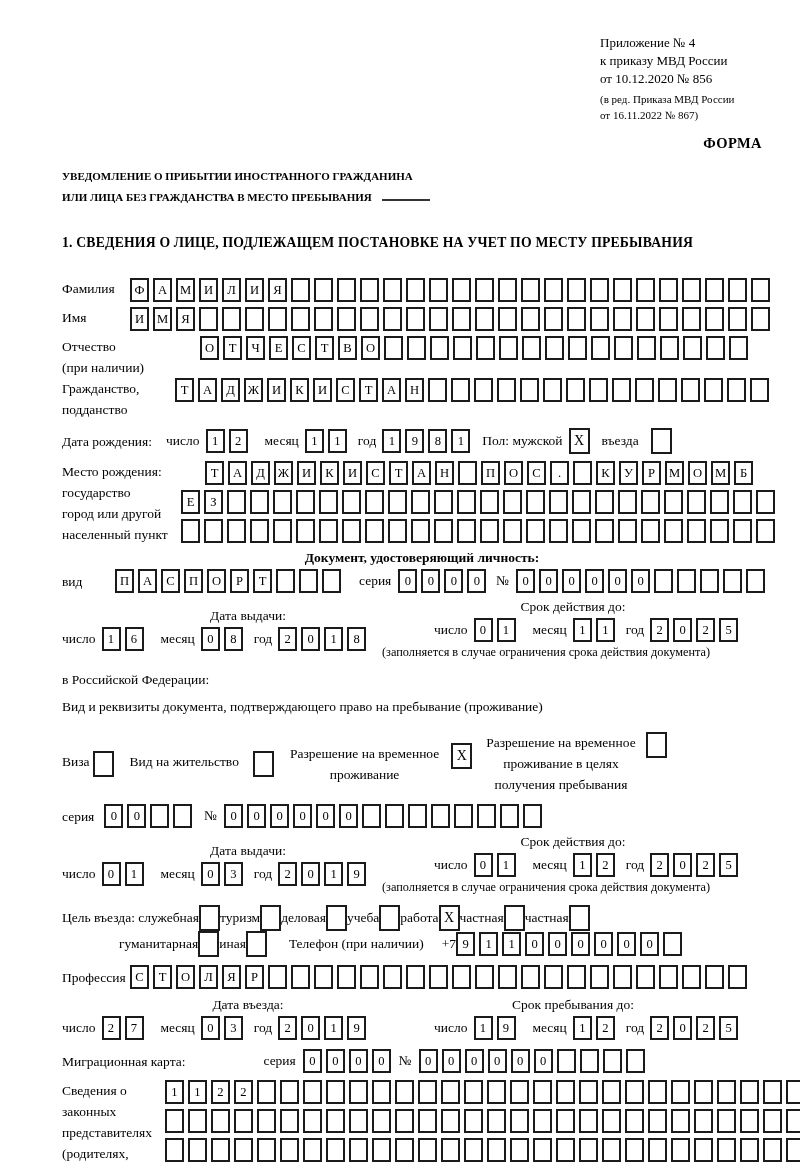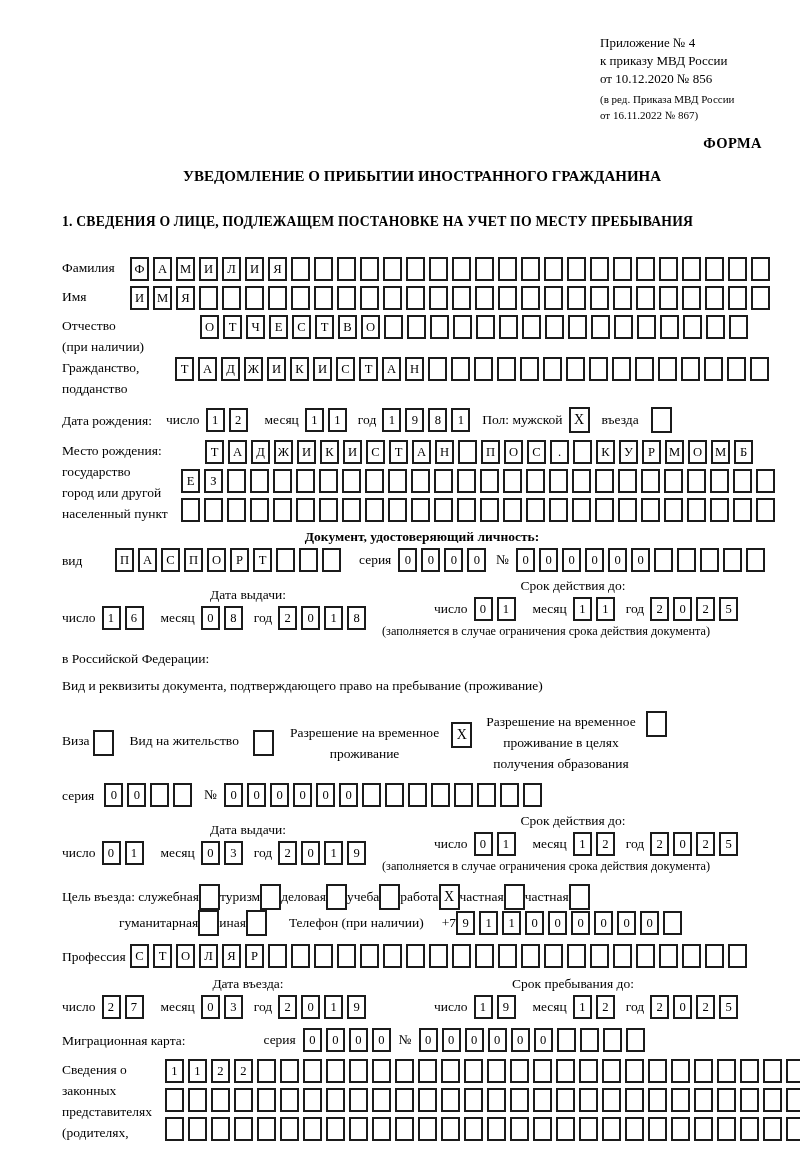--- a/index.html
+++ b/index.html
@@ -2,21 +2,21 @@
 <html><head>
 <meta charset="utf-8">
 <style>
   *{box-sizing:border-box}
   html,body{margin:0;padding:0;background:#fff}
   body{width:800px;height:1163px;font-family:"Liberation Serif",serif;color:#000;overflow:hidden}
   .page{padding:34px 18px 0 62px;position:relative}
   .hdr-right{margin-left:auto;width:182px;font-size:13px;line-height:18px}
   .hdr-right .small{font-size:11px;line-height:16px;margin-top:3px}
   .forma{text-align:right;padding-right:20px;font-weight:bold;font-size:14.5px;margin-top:12px;letter-spacing:.4px}
-  .title{text-align:center;font-weight:bold;font-size:15px;line-height:21px;margin-top:14px}
+  .title{text-align:left;font-weight:bold;font-size:11px;line-height:21px;margin-top:14px}
   .blank{display:inline-block;width:48px;border-bottom:2px solid #333;height:13px;margin-left:10px}
   .sec1{font-weight:bold;font-size:13.7px;margin-top:27px;letter-spacing:.2px}
   .frow{display:flex;align-items:flex-start;margin-top:5px}
   .ai-c{align-items:center}
   .lbl{font-size:13.5px;line-height:21px;flex:none}
   .w68{width:68px}.w138{width:138px}.w113{width:113px}.w119{width:119px}.w103{width:103px}.w53{width:53px}
   .cells{display:inline-flex;flex:none}
   .cell{display:inline-flex;flex:none;align-items:center;justify-content:center;width:19px;height:24px;
         border:2px solid #1b1b1b;margin-right:4px;font-size:12.6px;background:#fff}
   .cb{display:inline-flex;flex:none;align-items:center;justify-content:center;width:21px;height:26px;
@@ -55,20 +55,23 @@
     <div class="small">
         <div>(в ред. Приказа МВД России</div>
         <div>от 16.11.2022 № 867)</div>
       </div>
   </div>
 
   <div class="forma">ФОРМА</div>
 
   <div class="title">
     <div>УВЕДОМЛЕНИЕ О ПРИБЫТИИ ИНОСТРАННОГО ГРАЖДАНИНА</div>
+    <div>
+      <span>ИЛИ ЛИЦА БЕЗ ГРАЖДАНСТВА В МЕСТО ПРЕБЫВАНИЯ</span><span class="blank"></span>
+    </div>
   </div>
 
   <div class="sec1">1. СВЕДЕНИЯ О ЛИЦЕ, ПОДЛЕЖАЩЕМ ПОСТАНОВКЕ НА УЧЕТ ПО МЕСТУ ПРЕБЫВАНИЯ</div>
 
   <div class="frow mt8" style="margin-top:27px">
     <span class="lbl w68">Фамилия</span>
     <span class="cells">
         <span class="cell">Ф</span>
         <span class="cell">А</span>
         <span class="cell">М</span>
@@ -425,21 +428,21 @@
       <span class="opt-label">
           <div>Разрешение на временное</div>
           <div>проживание</div>
         </span>
       <span class="cb" style="margin-left:12px">X</span>
     </div>
     <div class="opt" style="margin-left:14px">
       <span class="opt-label">
           <div>Разрешение на временное</div>
           <div>проживание в целях</div>
-          <div>получения образования</div>
+          <div>получения пребывания</div>
         </span>
       <span class="cb" style="margin-left:10px"></span>
     </div>
   </div>
 
   <div class="frow ai-c" style="margin-top:9px">
     <span class="lbl" style="margin-right:10px">серия</span>
     <span class="cells">
         <span class="cell">0</span>
         <span class="cell">0</span>

